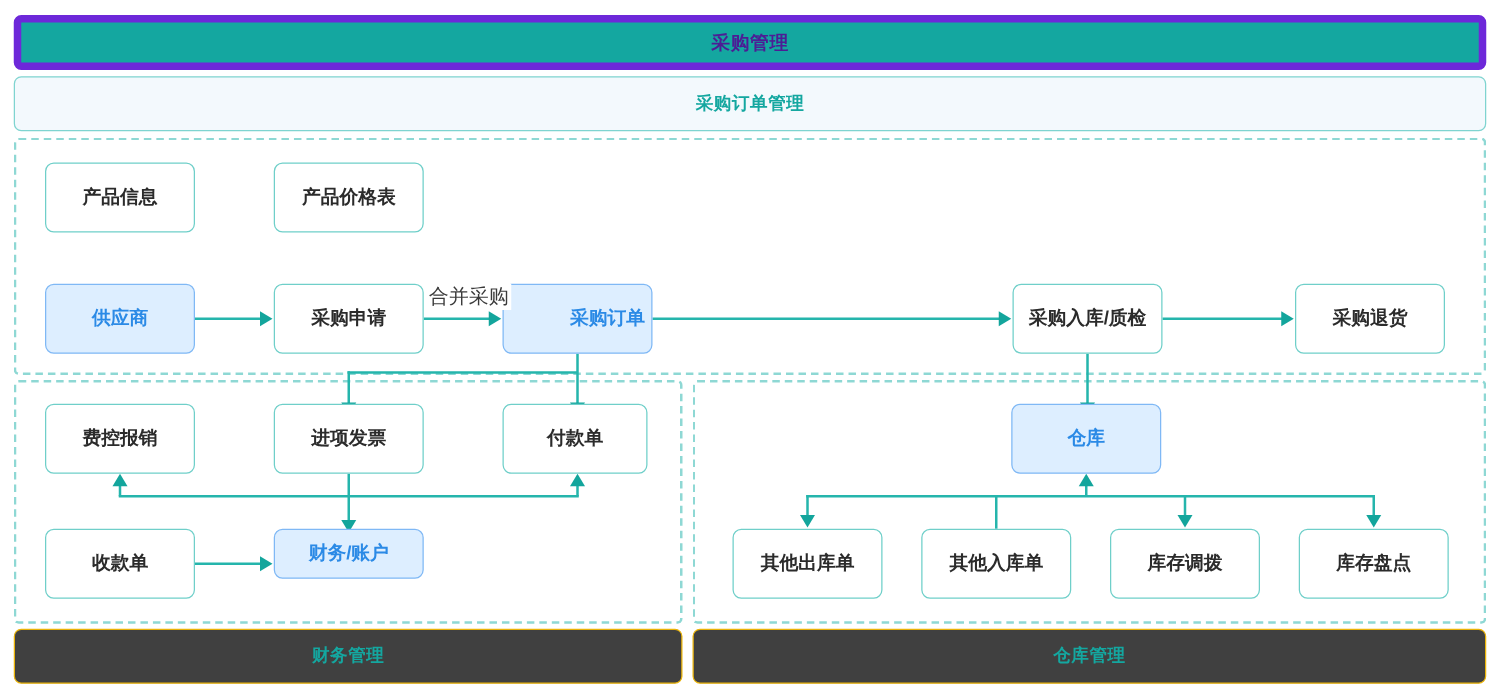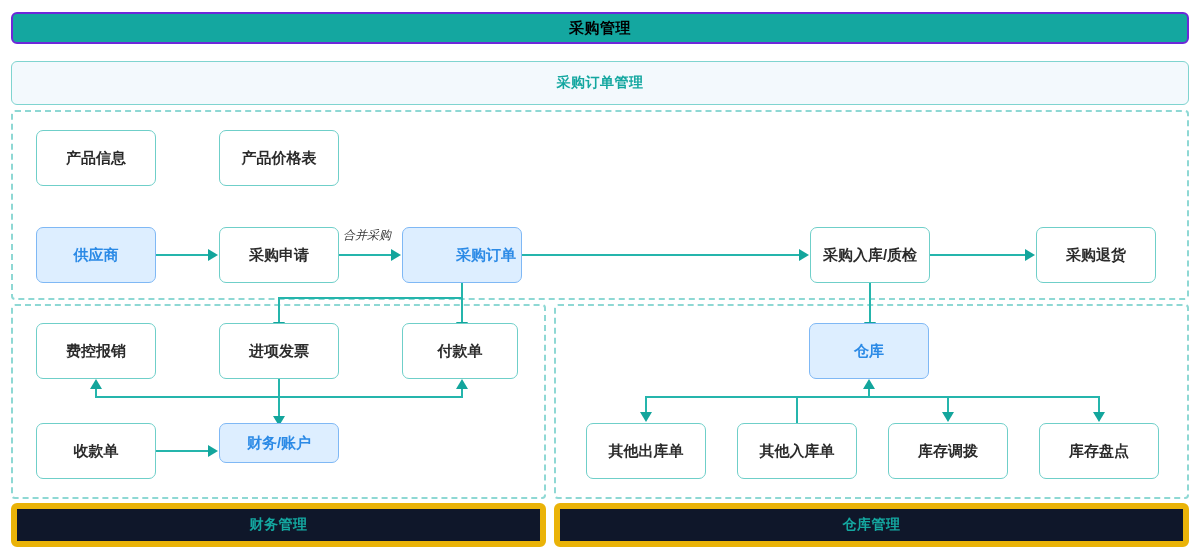--- a/index.html
+++ b/index.html
@@ -14,35 +14,35 @@
   
   .banner{
     position:absolute;
     display:flex;align-items:center;justify-content:center;
     box-sizing:border-box;
     border-radius:6px;
     font-weight:bold;
     letter-spacing:.5px;
   }
   .banner-main{
-    left:11px;top:12px;width:1178px;height:32px;
-    background:#14a7a0;color:#000000;
-    border:2px solid #6d28d9;
+    left:11px;top:12px;width:1178px;height:44px;
+    background:#14a7a0;color:#4c1d95;
+    border:6px solid #6d28d9;
     font-size:15px;
   }
   .banner-sub{
     left:11px;top:61px;width:1178px;height:44px;
     background:#f3f9fd;color:#14a7a0;
     border:1px solid #7fd4d0;
     font-size:14px;
   }
   .banner-foot{
     top:503px;height:44px;
-    background:#0f172a;color:#14a7a0;
-    border:6px solid #eab308;
+    background:#404040;color:#14a7a0;
+    border:1px solid #eab308;
     font-size:14px;
   }
   #banner-finance{left:11px;width:535px;}
   #banner-warehouse{left:554px;width:635px;}
 
   
   .group{
     position:absolute;box-sizing:border-box;
     border:2px dashed #8ed8d4;
     border-radius:4px;
@@ -74,24 +74,23 @@
   .ln{position:absolute;background:#25b5ac;z-index:3;}
   .lnh{height:1.6px;}
   .lnv{width:1.6px;}
   .arr{position:absolute;width:0;height:0;z-index:4;}
   .arr-r{border-top:6px solid transparent;border-bottom:6px solid transparent;border-left:10px solid #13a59c;}
   .arr-d{border-left:6px solid transparent;border-right:6px solid transparent;border-top:10px solid #13a59c;}
   .arr-u{border-left:6px solid transparent;border-right:6px solid transparent;border-bottom:10px solid #13a59c;}
 
   .edge-label{
     position:absolute;z-index:6;
-    font-size:12px;color:#3a3a3a;
+    font-size:16px;color:#3a3a3a;
     background:#ffffff;padding:0 2px;
     white-space:nowrap;
-    font-style:italic;
   }
 </style>
 </head>
 <body>
 
 <div id="root">
 
   <div class="banner banner-main">采购管理</div>
 
   <div class="banner banner-sub">采购订单管理</div>

